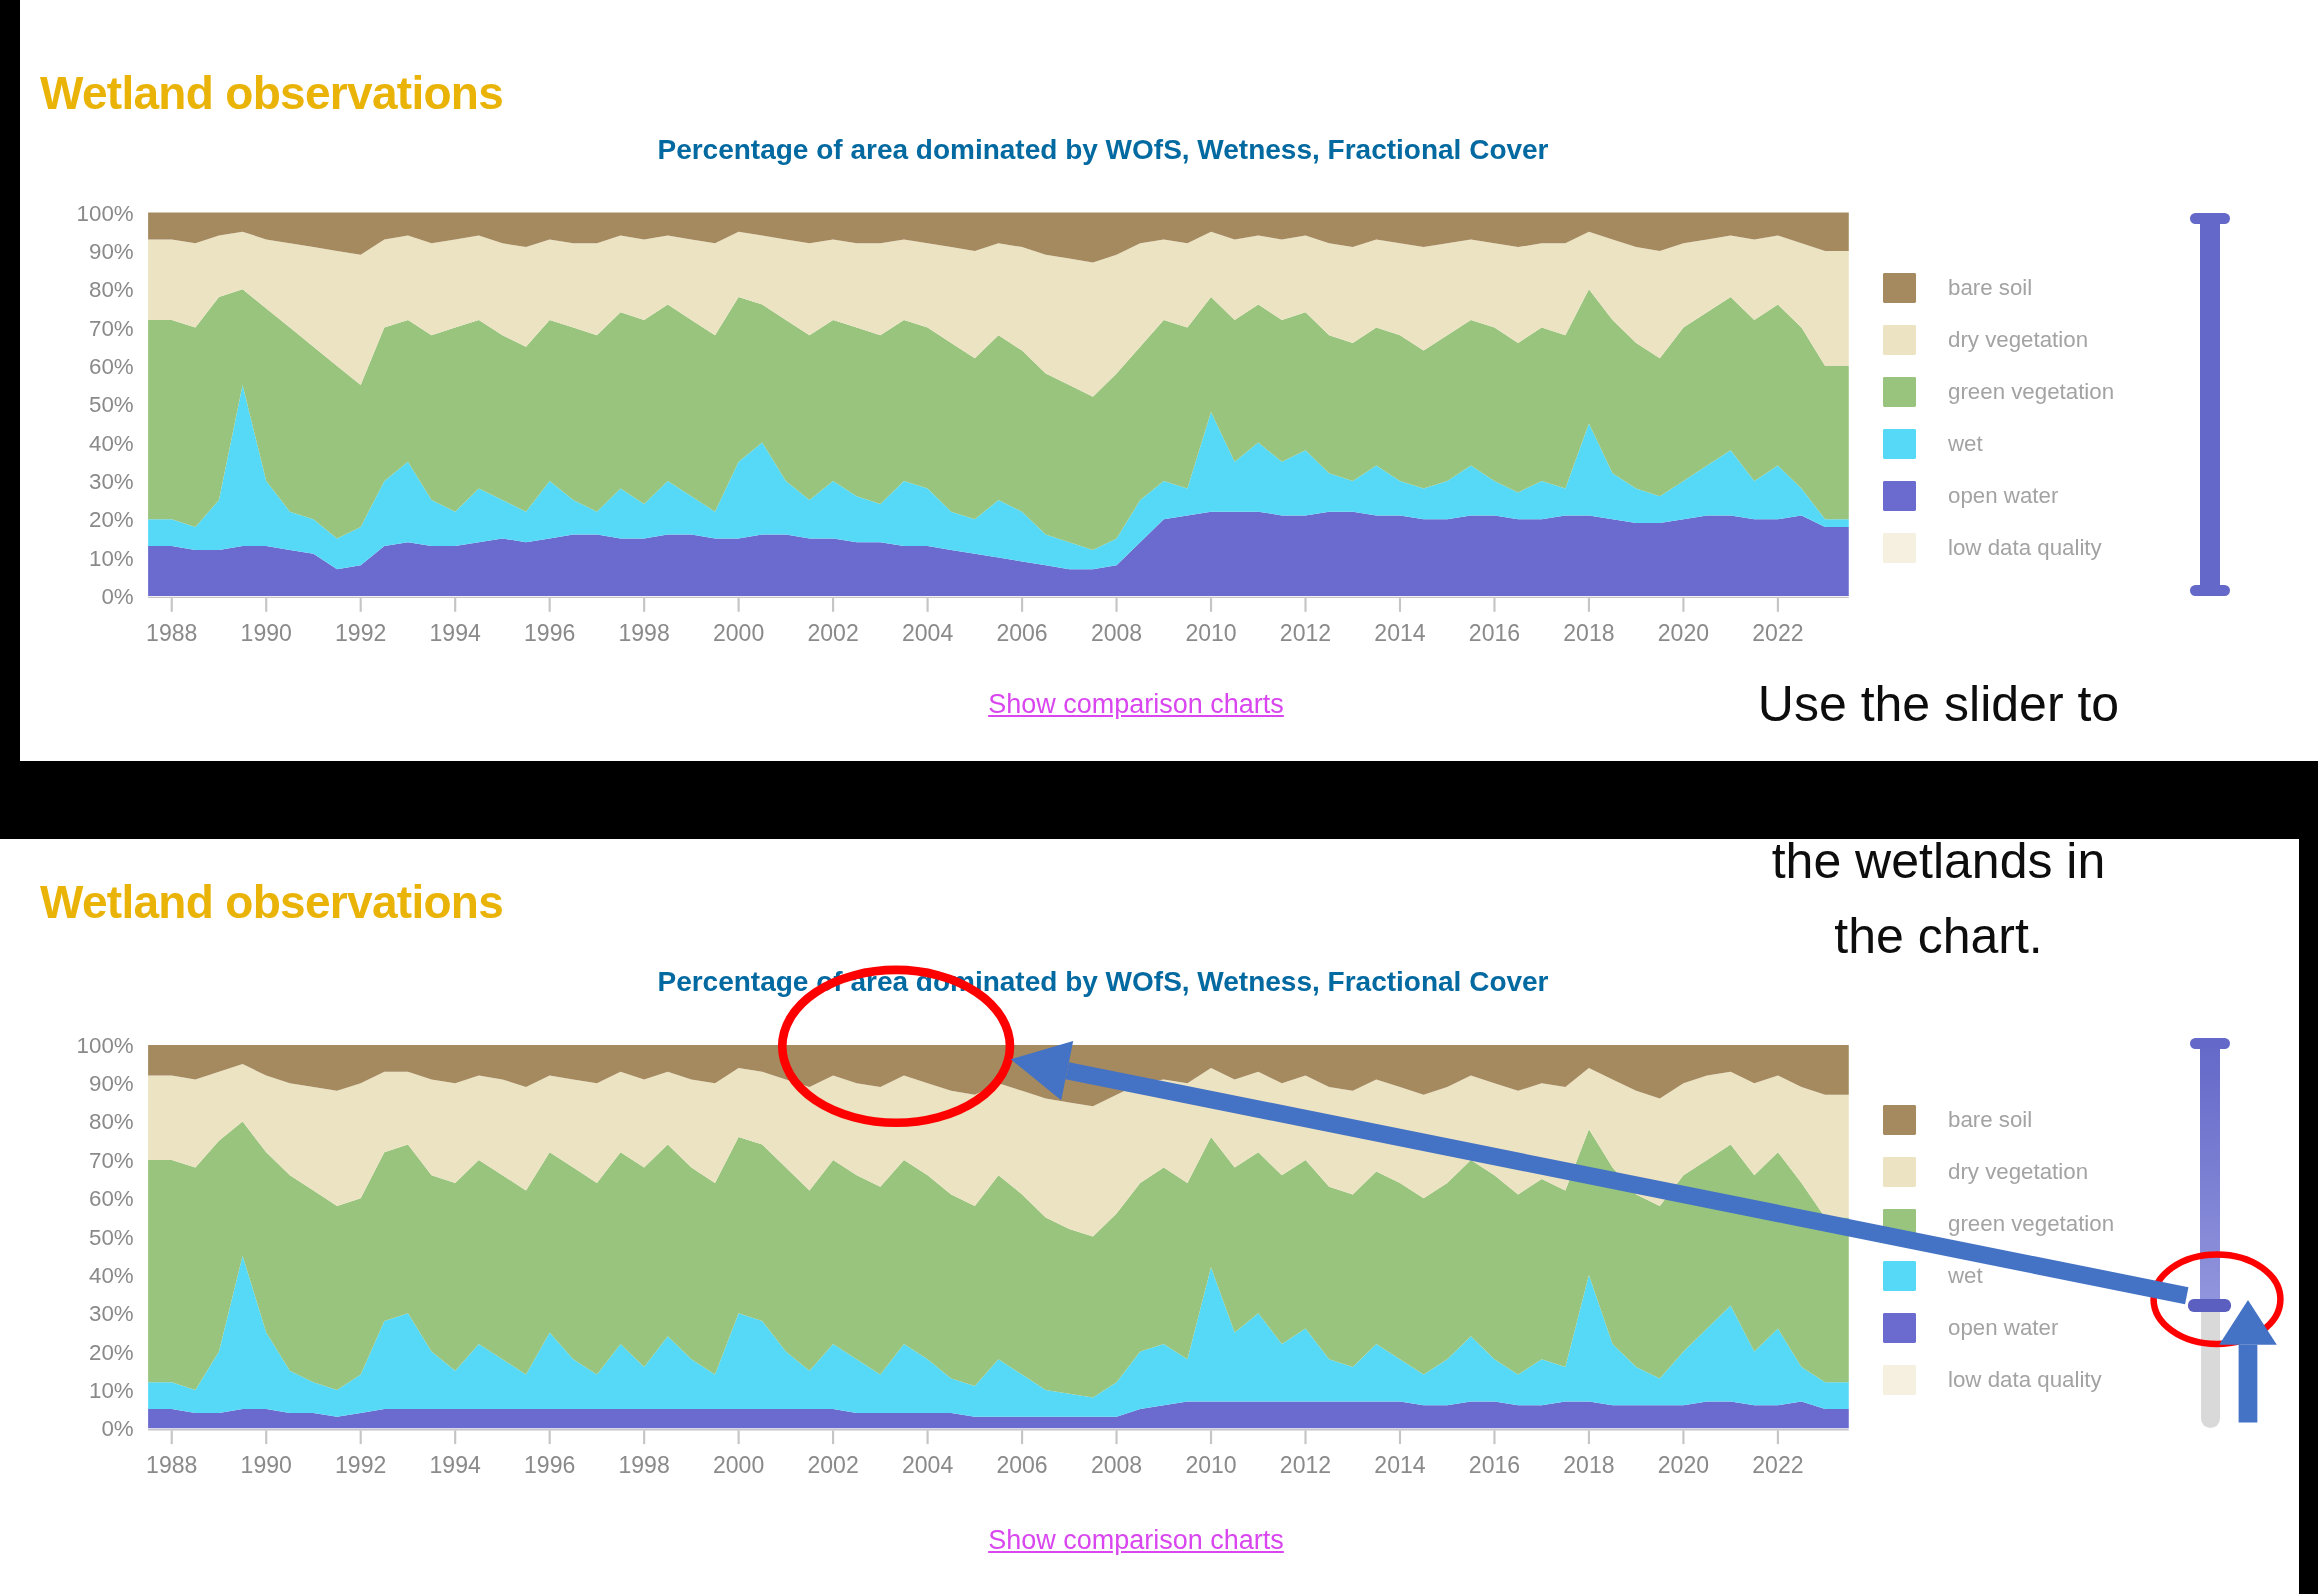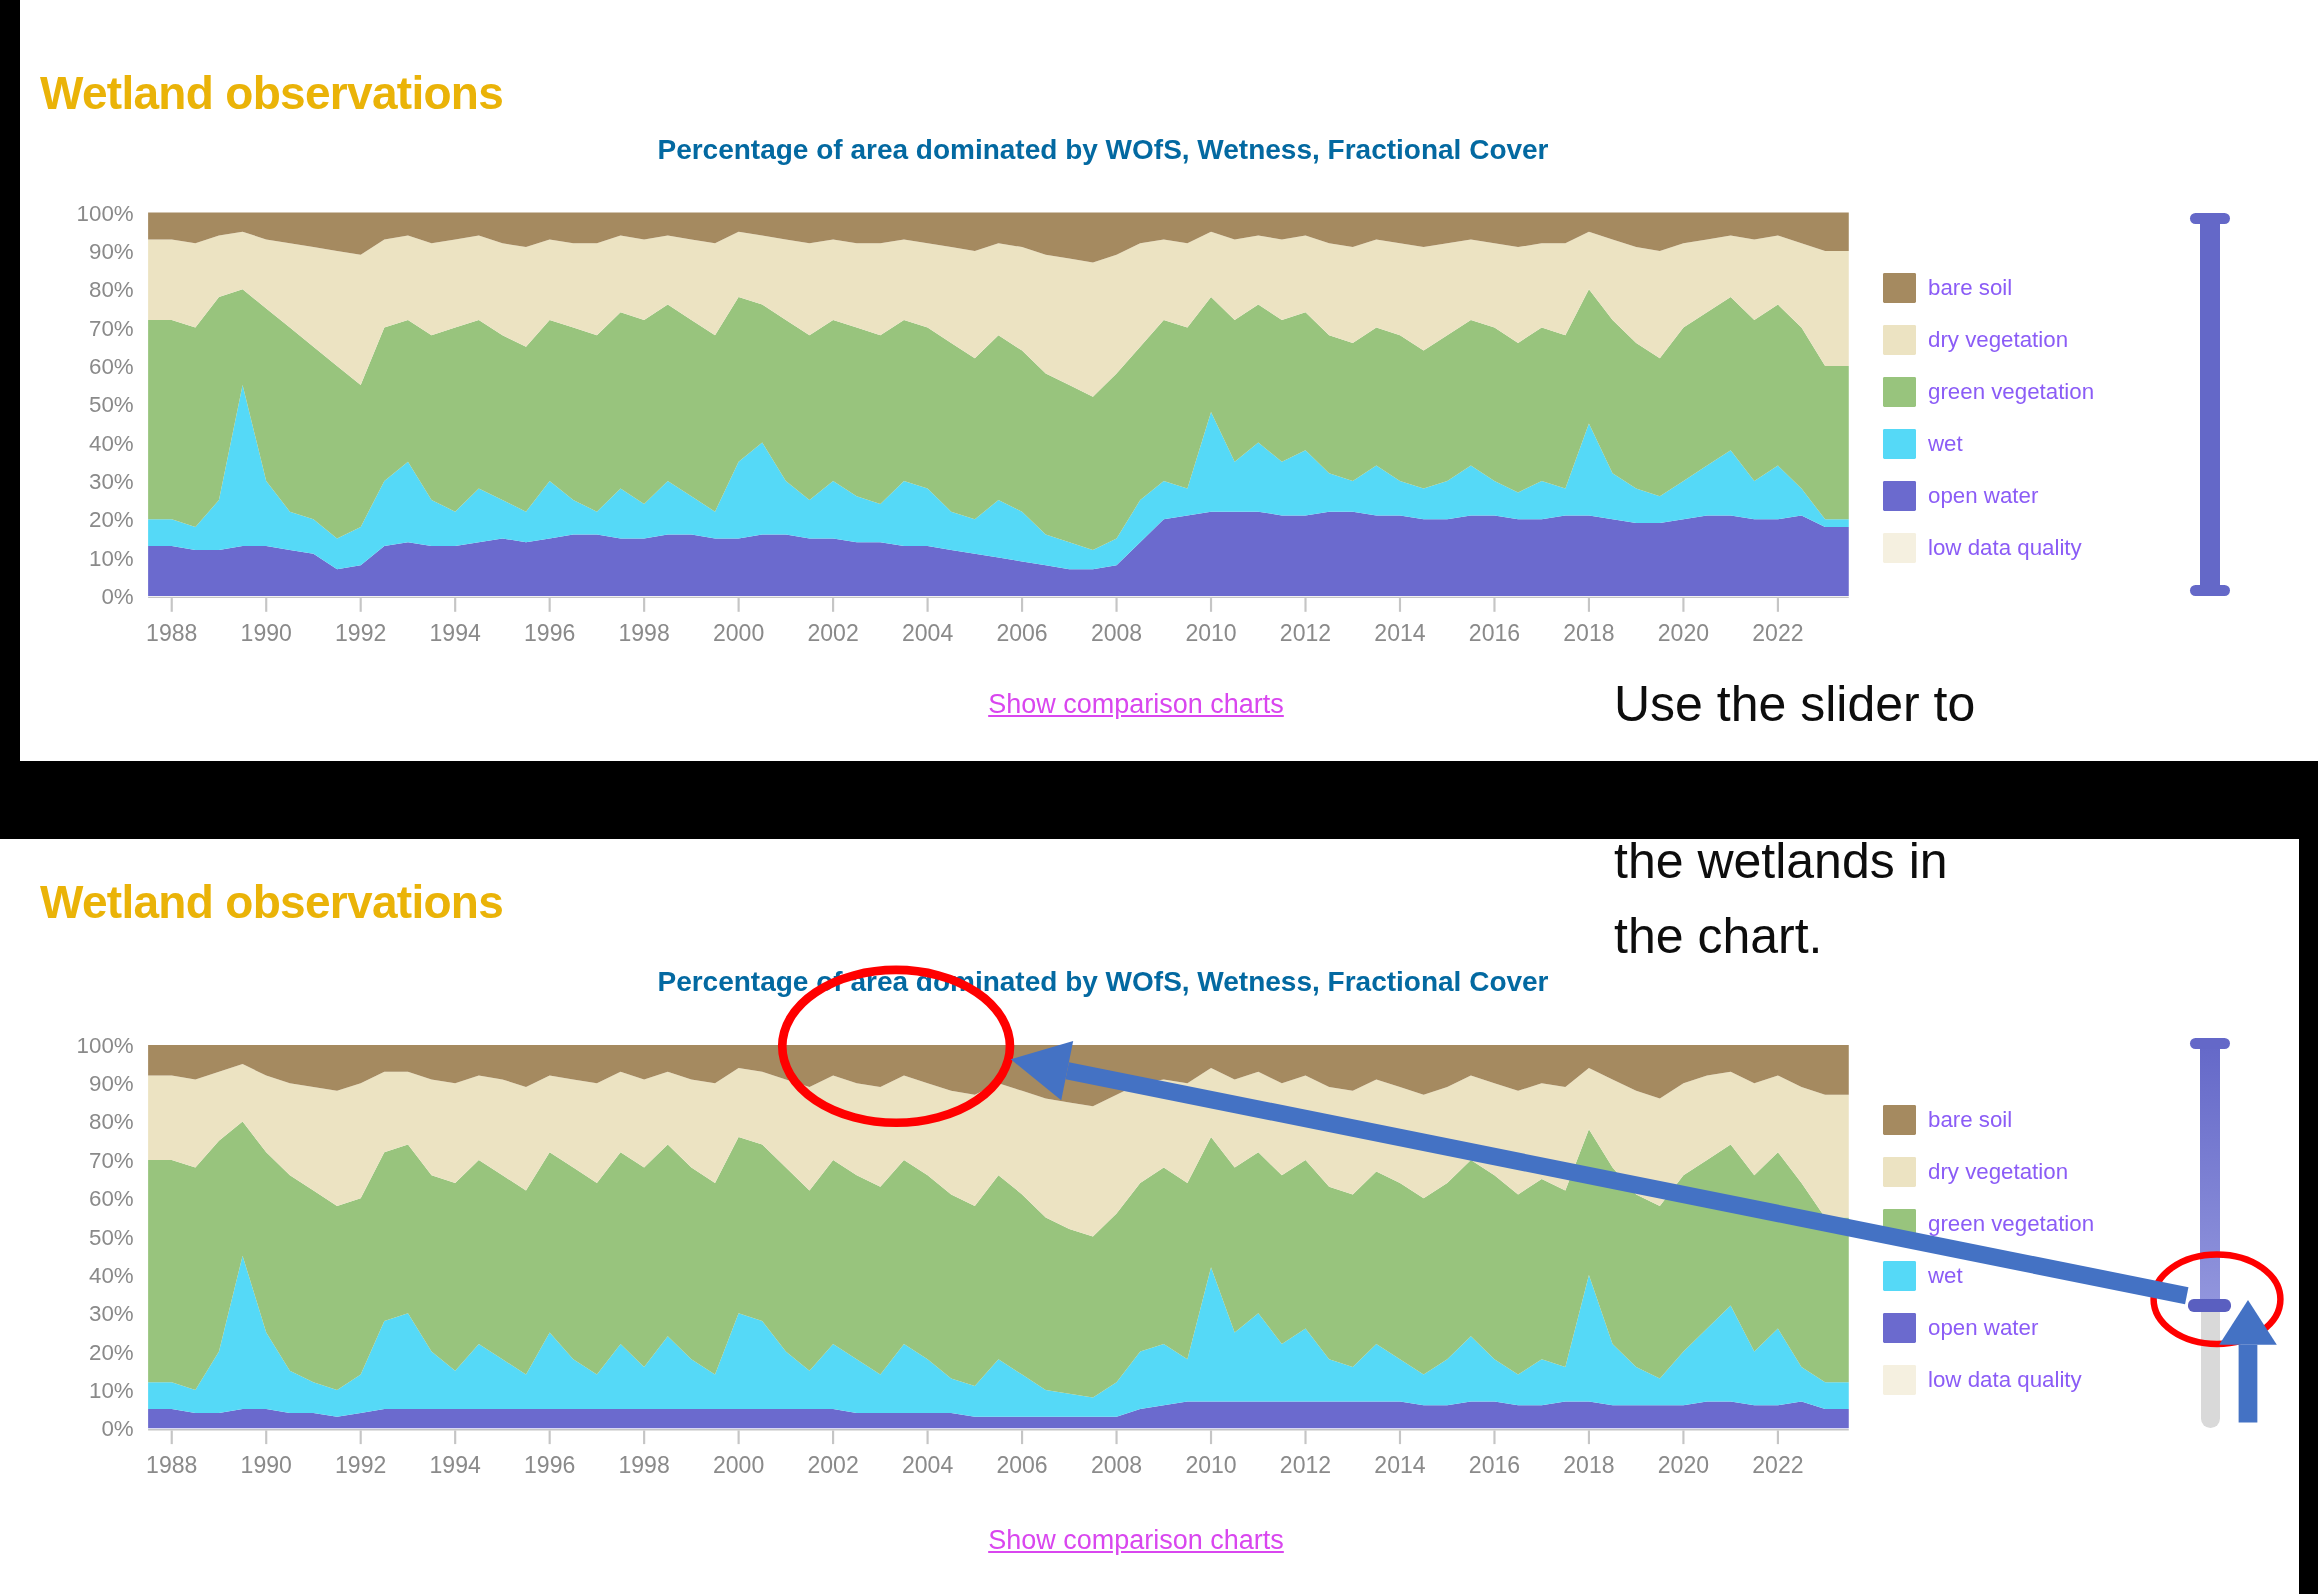--- a/index.html
+++ b/index.html
@@ -18,22 +18,22 @@
        font-size:28px;font-weight:bold;color:#0369a1;z-index:2;}
   #t0a{top:134px;} #t0b{top:167px;}
   #t1a{top:966px;} #t1b{top:999px;}
   .link{position:absolute;left:920px;width:432px;text-align:center;font-size:27px;
        color:#d946ef;text-decoration:underline;z-index:2;cursor:pointer;}
   #link-top{top:689px;} #link-bottom{top:1525px;}
   .legend{position:absolute;left:1883px;z-index:2;}
   #legend-top{top:271px;} #legend-bottom{top:1103px;}
   .legend-item{display:flex;align-items:center;height:33px;margin-bottom:19px;}
   .legend-swatch{width:33px;height:30px;border-radius:1.4px;flex:0 0 auto;}
-  .legend-label{margin-left:12px;font-size:22.3px;color:#8b5cf6;white-space:nowrap;}
-  .tut-line{position:absolute;left:1614px;width:649px;
+  .legend-label{margin-left:32px;font-size:22.3px;color:#a3a3a3;white-space:nowrap;}
+  .tut-line{position:absolute;left:1614px;width:649px;text-align:center;
        font-size:50px;color:#0d0d0d;z-index:4;}
   #tut1{top:675px;} #tut3{top:832px;} #tut4{top:907px;}
   .sld{position:absolute;z-index:3;border-radius:5.8px;}
   svg{position:absolute;left:0;top:0;}
   #charts-layer{z-index:1;}
   #annot-layer{z-index:6;pointer-events:none;}
 </style>
 </head>
 <body>
 

